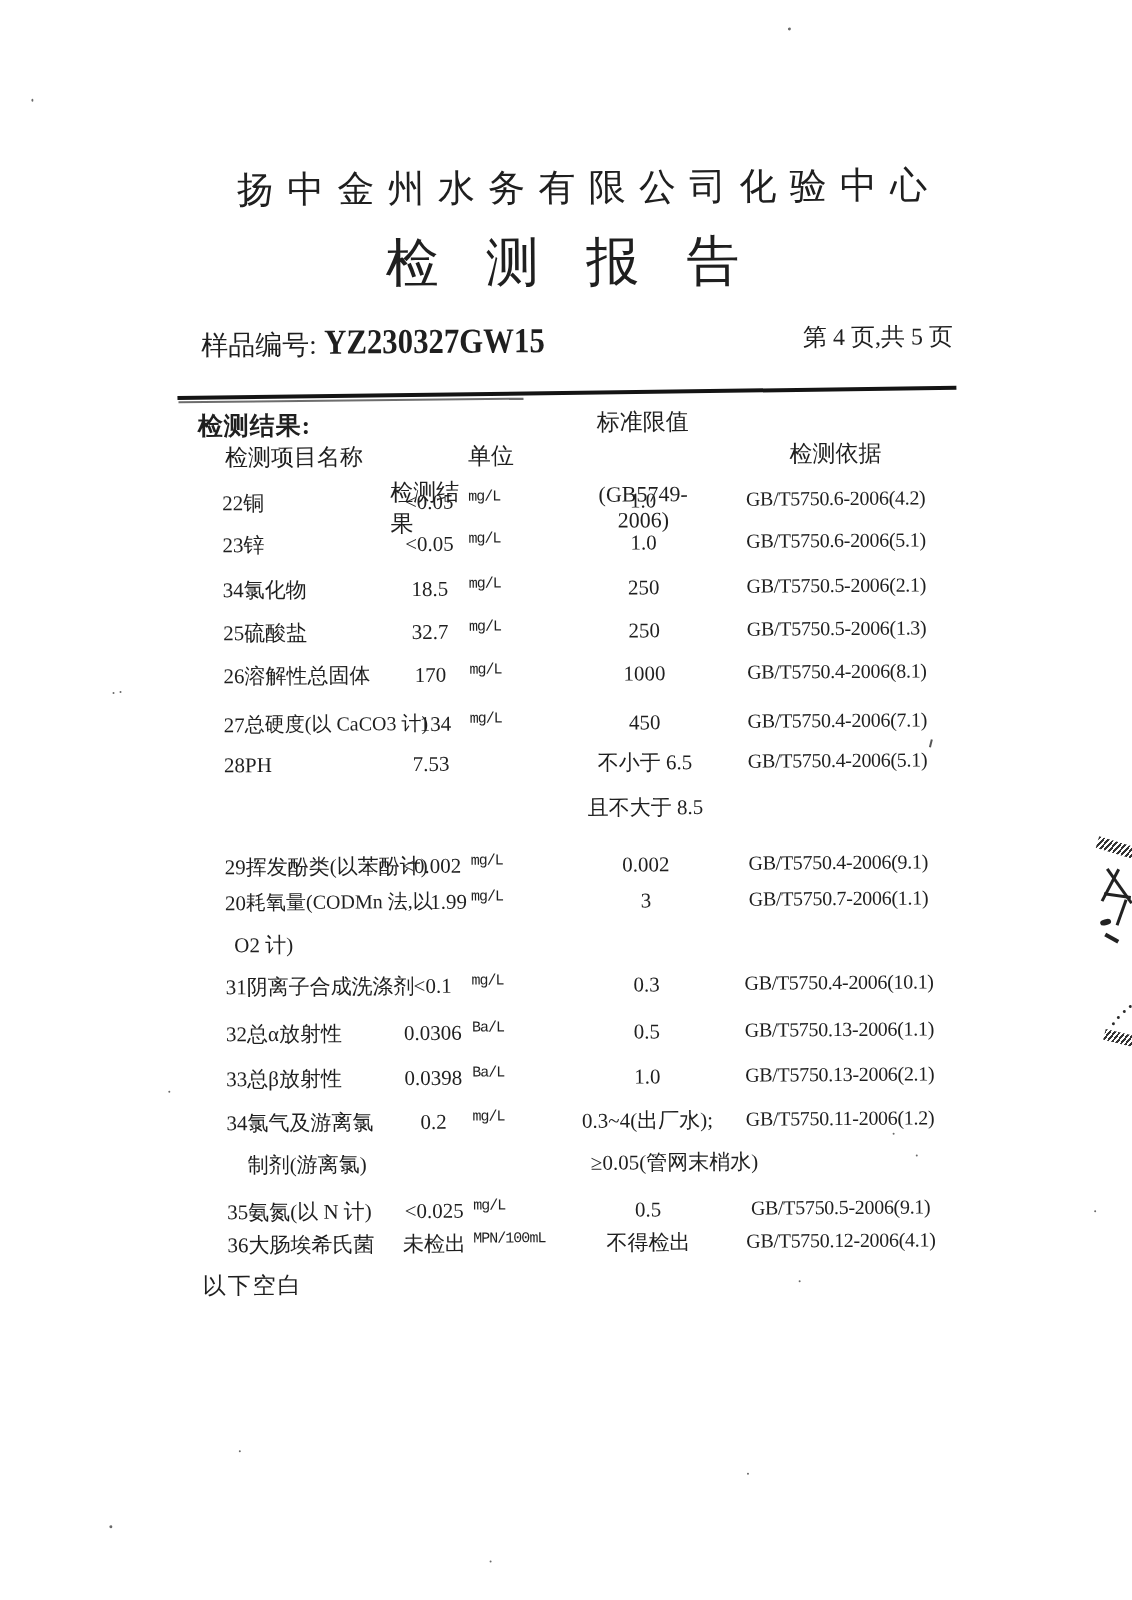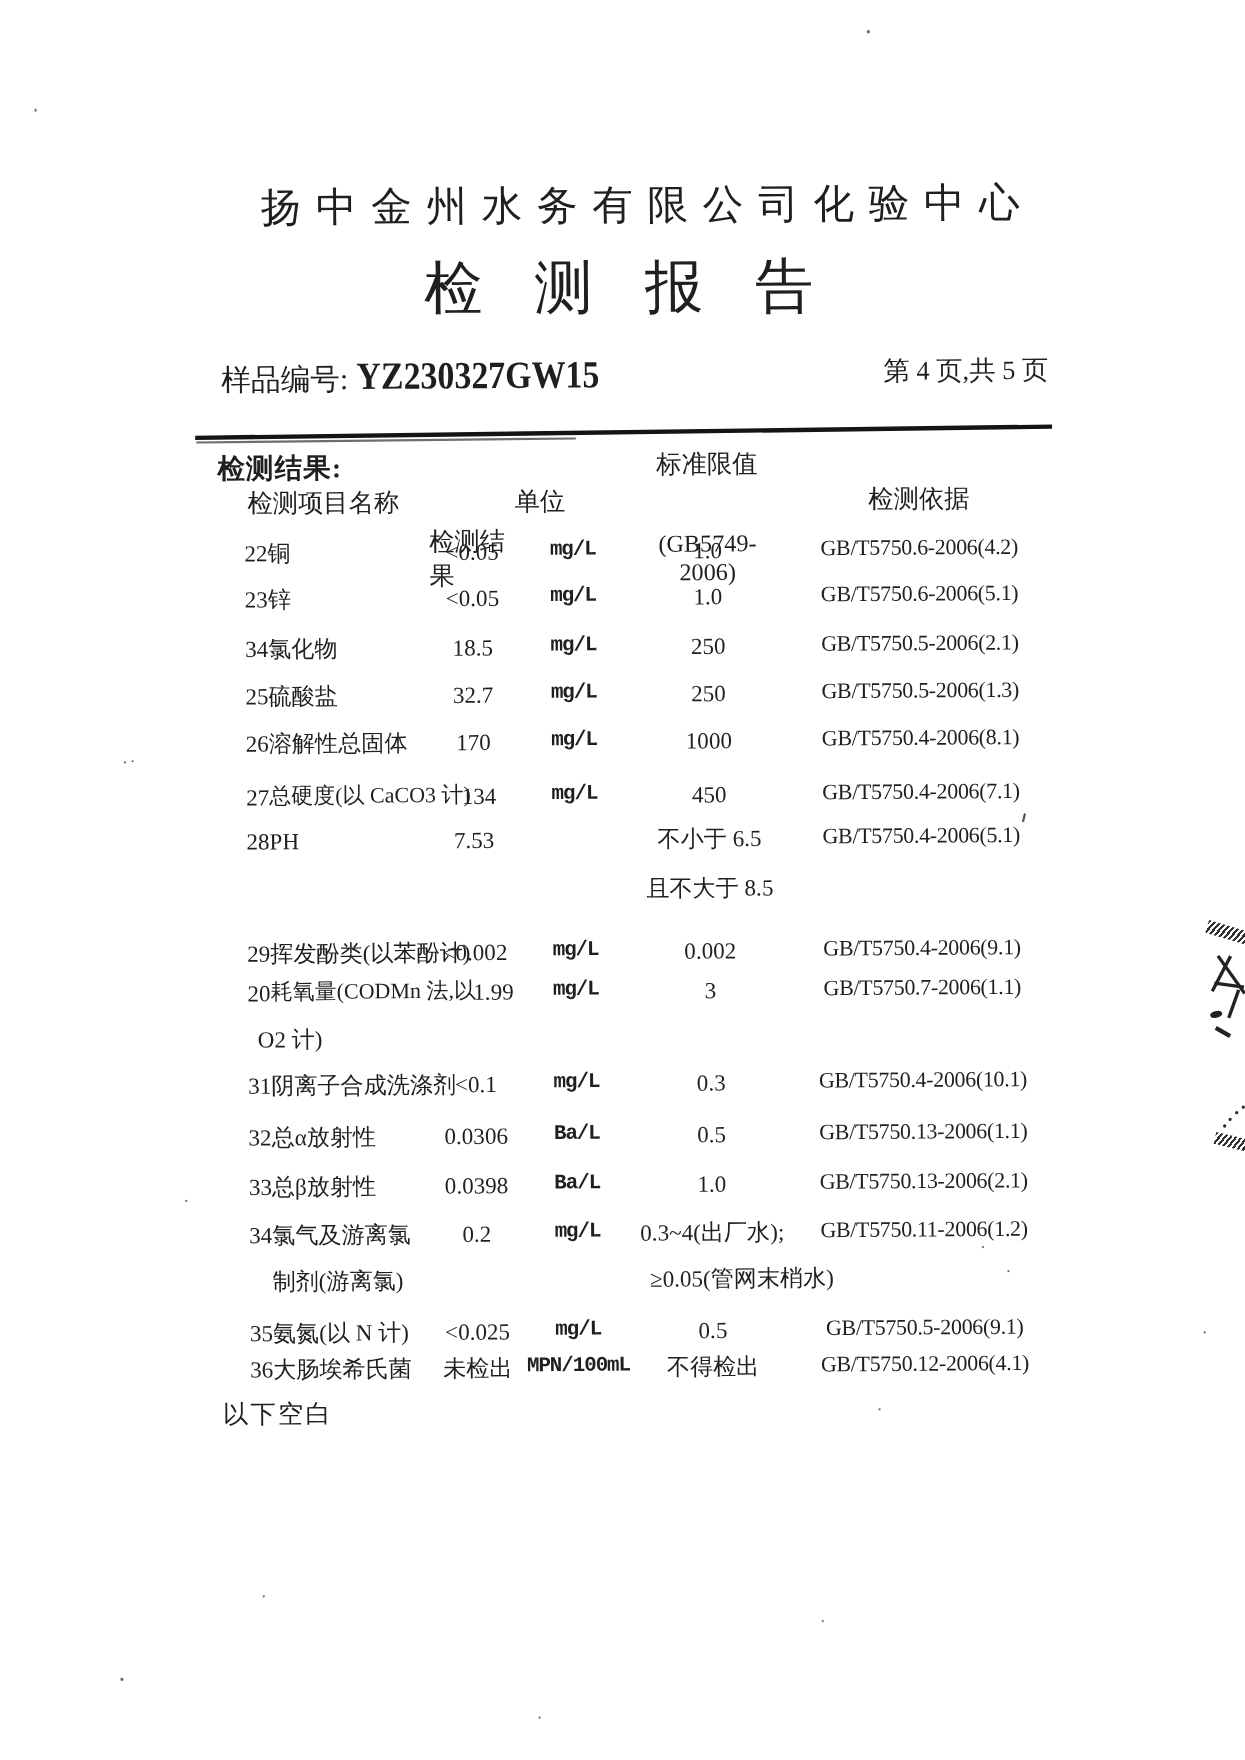--- a/index.html
+++ b/index.html
@@ -32,21 +32,21 @@
   .ch-unit{grid-column:4/5;}
   .ch-standard{grid-column:5/6;text-align:center;font-size:22px;margin-top:42px;}
   .ch-basis{grid-column:6/7;text-align:center;}
 
   .rows-host{position:absolute;left:200px;top:488px;width:760px;}
   .trow{align-items:start;line-height:1.25;}
   .cell{white-space:nowrap;font-size:21px;}
   .num{text-align:right;}
   .name{text-align:left;}
   .result{text-align:center;}
-  .unit{text-align:center;font-family:"Liberation Mono","DejaVu Sans Mono",monospace;font-size:19px;letter-spacing:-1px;font-weight:bold;}
+  .unit{font-family:"Liberation Mono","DejaVu Sans Mono",monospace;font-size:15px;letter-spacing:-1px;}
   .standard{text-align:center;}
   .basis{text-align:center;font-size:20px;letter-spacing:-0.3px;}
 
   
   .trow:nth-child(1){height:42px}.trow:nth-child(2){height:45px}.trow:nth-child(3){height:43px}
   .trow:nth-child(4){height:43px}.trow:nth-child(5){height:49px}.trow:nth-child(6){height:40px}
   .trow:nth-child(7){height:45px}.trow:nth-child(8){height:57px}.trow:nth-child(9){height:36px}
   .trow:nth-child(10){height:42px}.trow:nth-child(11){height:42px}.trow:nth-child(12){height:47px}
   .trow:nth-child(13){height:45px}.trow:nth-child(14){height:44px}.trow:nth-child(15){height:42px}
   .trow:nth-child(16){height:47px}.trow:nth-child(17){height:33px}.trow:nth-child(18){height:38px}

